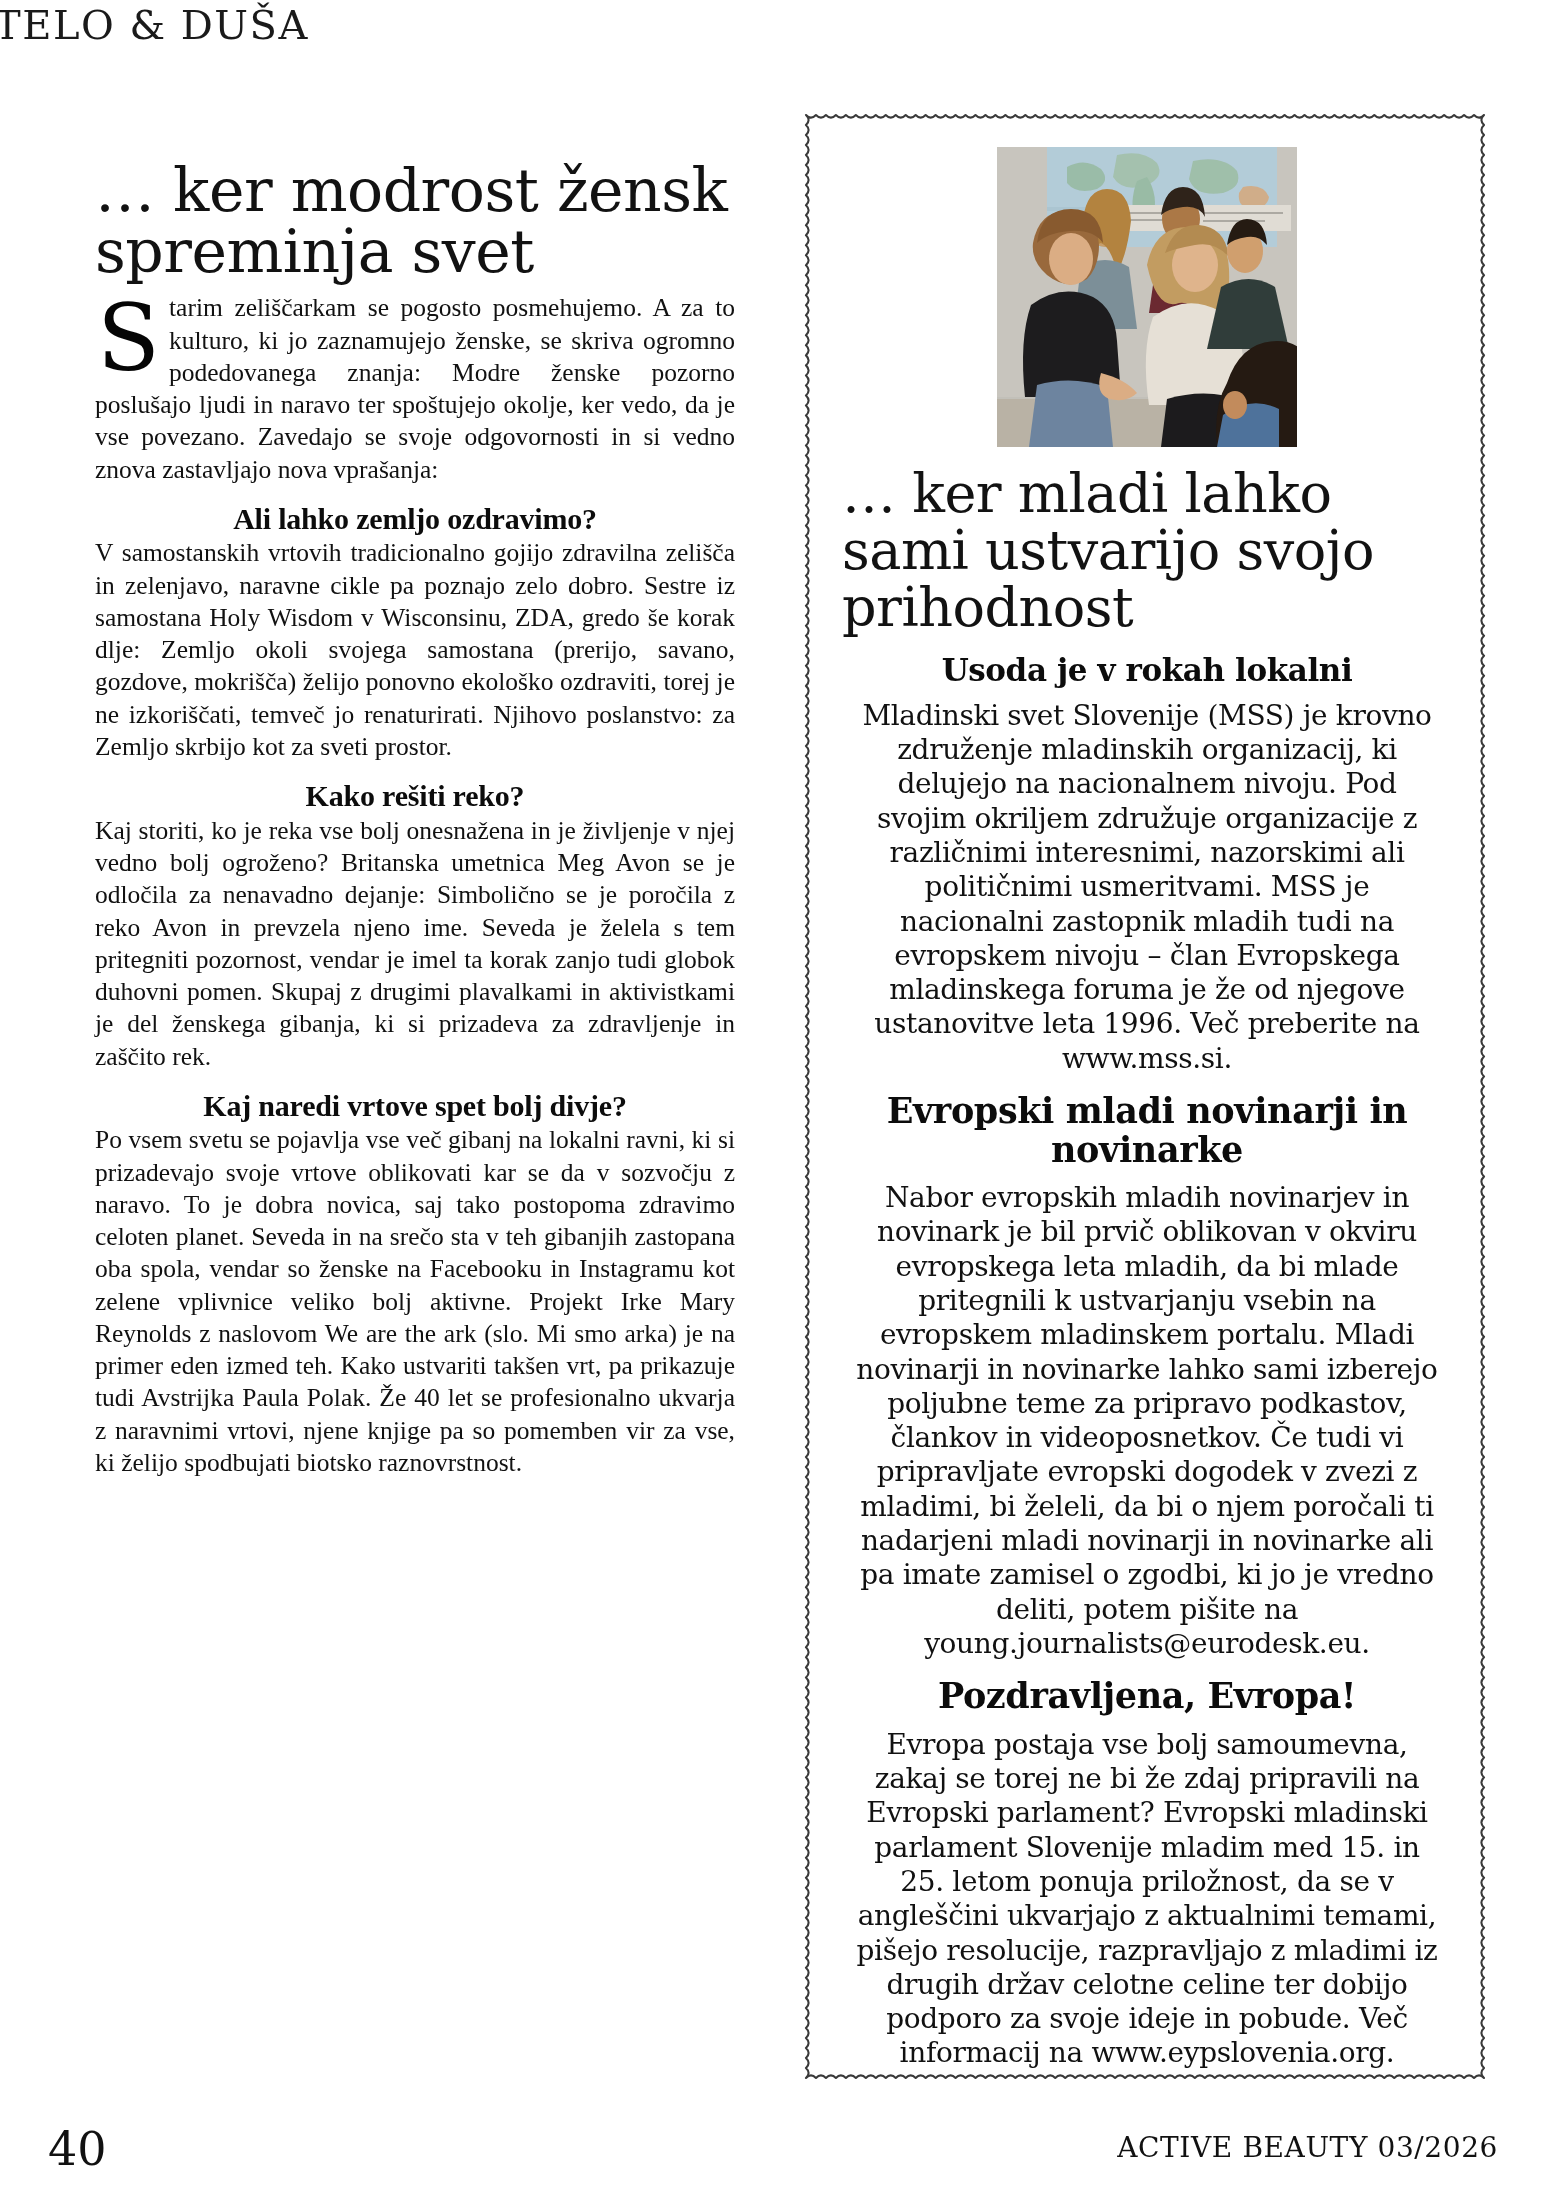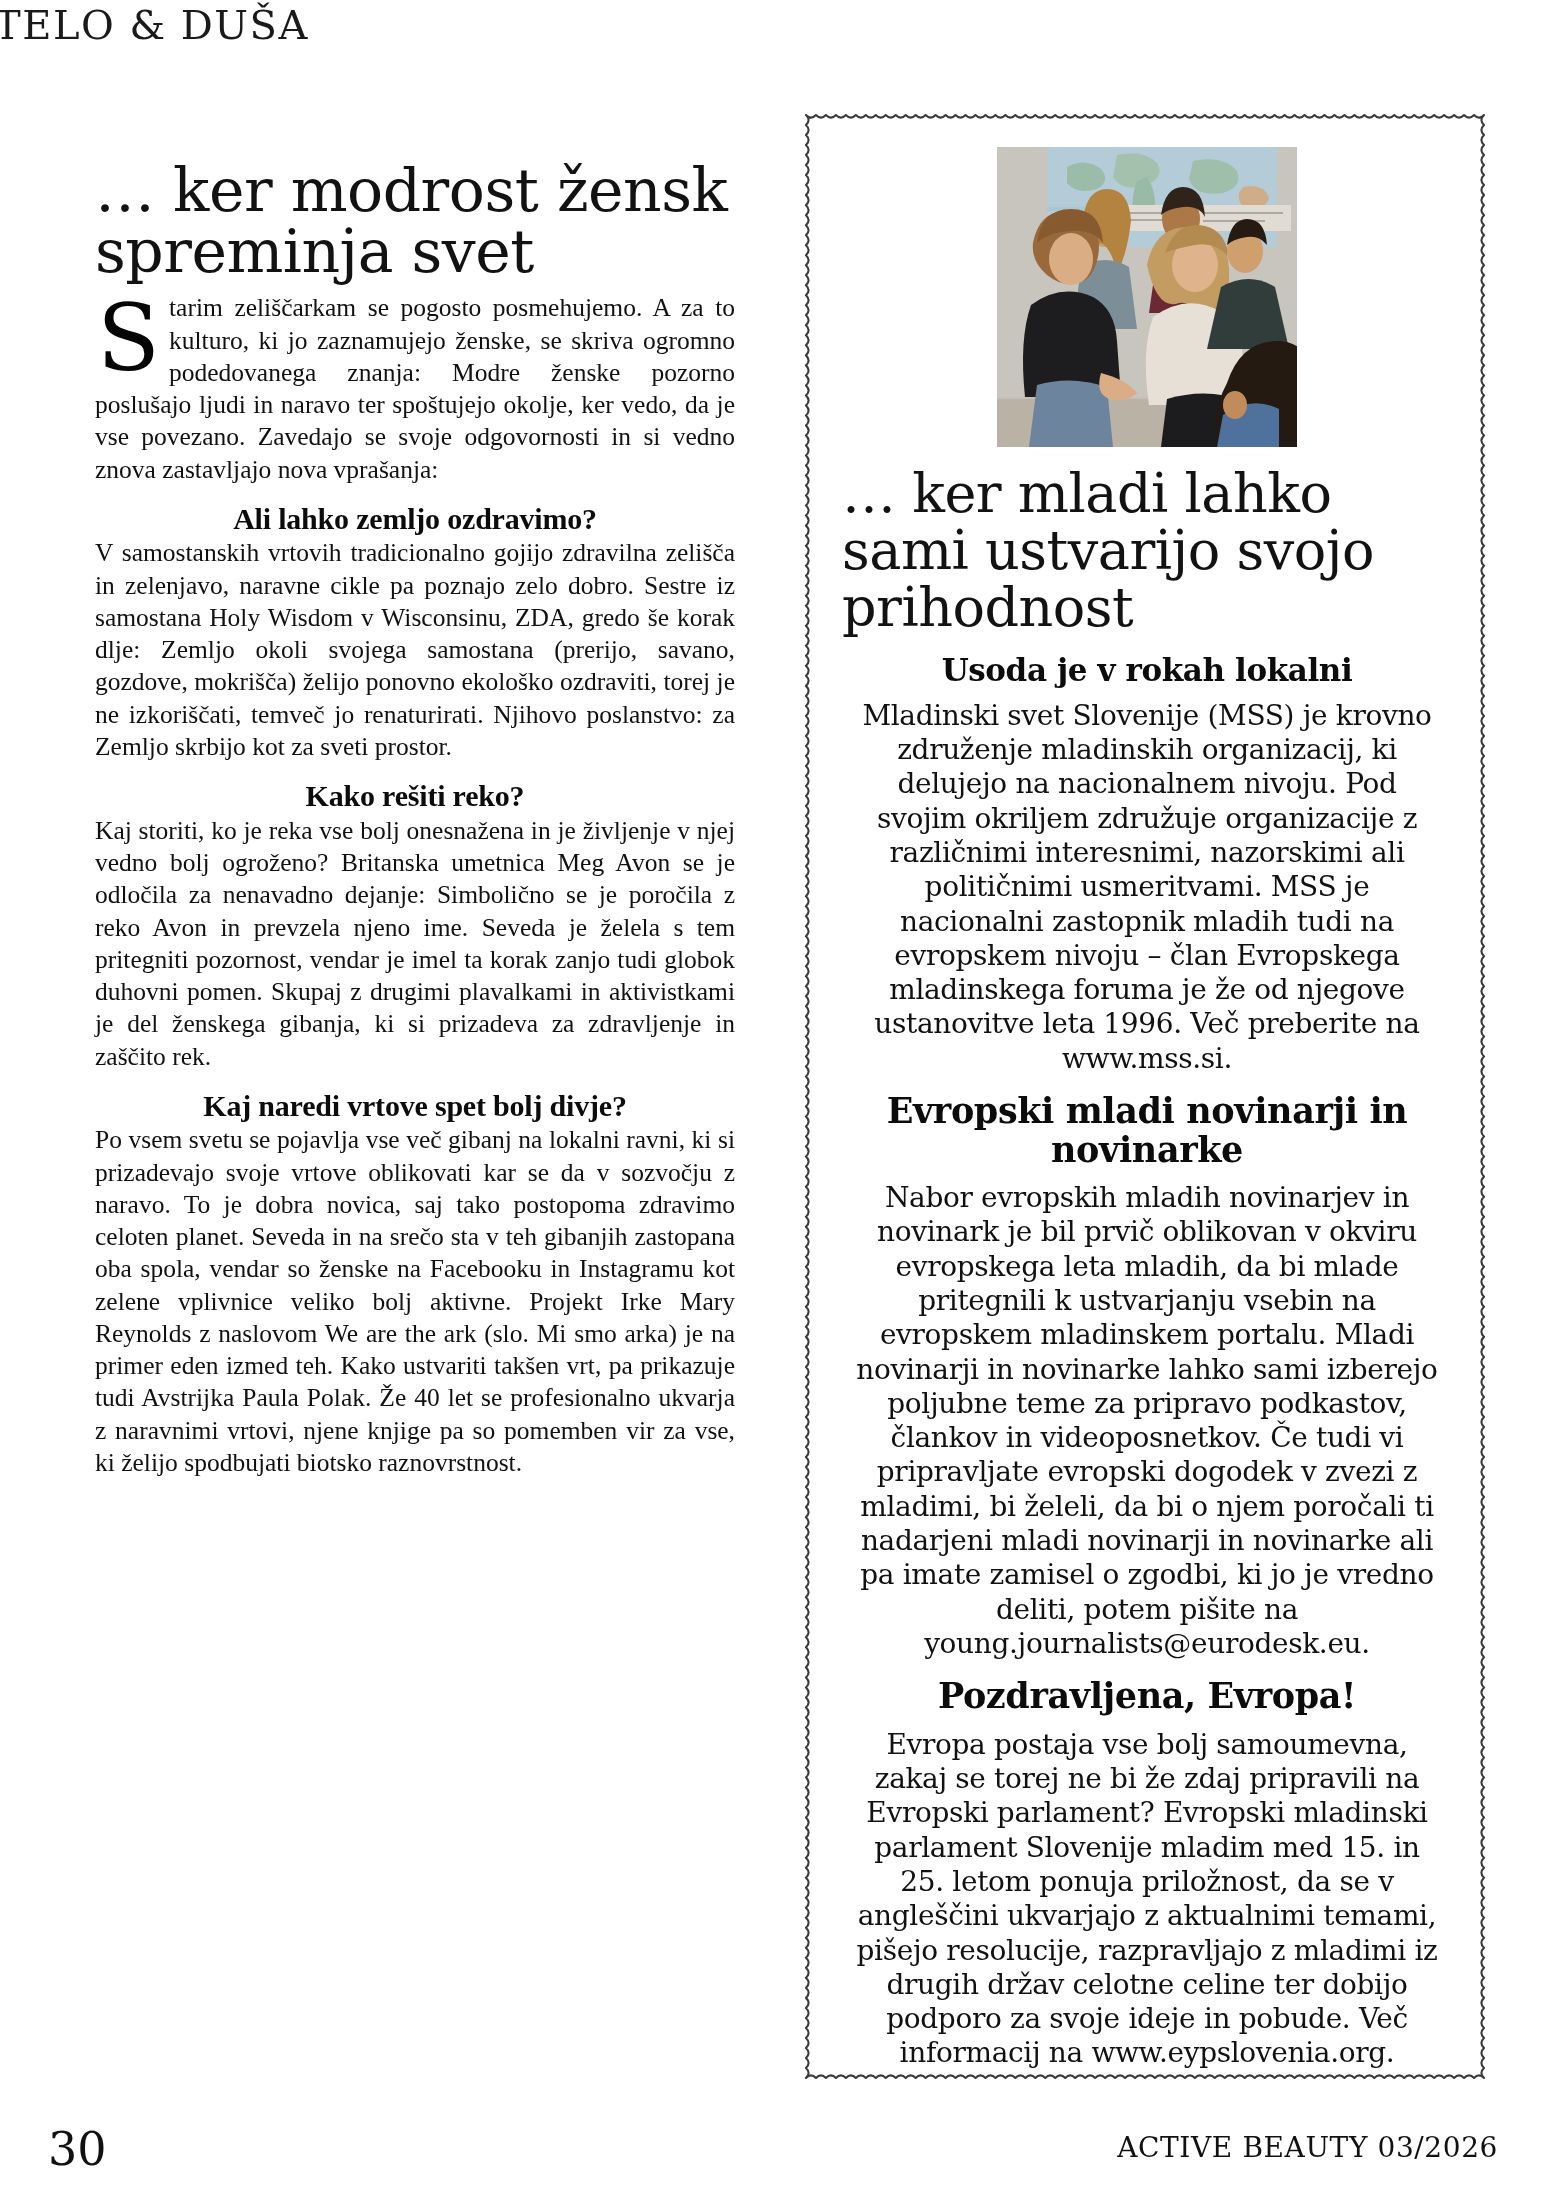--- a/index.html
+++ b/index.html
@@ -288,14 +288,14 @@
 
       <h2 class="sec-head-didone big">Evropski mladi novinarji in novinarke</h2>
       <p class="body-didone">Nabor evropskih mladih novinarjev in novinark je bil prvič oblikovan v okviru evropskega leta mladih, da bi mlade pritegnili k ustvarjanju vsebin na evropskem mladinskem portalu. Mladi novinarji in novinarke lahko sami izberejo poljubne teme za pripravo podkastov, člankov in videoposnetkov. Če tudi vi pripravljate evropski dogodek v zvezi z mladimi, bi želeli, da bi o njem poročali ti nadarjeni mladi novinarji in novinarke ali pa imate zamisel o zgodbi, ki jo je vredno deliti, potem pišite na young.journalists@eurodesk.eu.</p>
 
       <h2 class="sec-head-didone big">Pozdravljena, Evropa!</h2>
       <p class="body-didone">Evropa postaja vse bolj samoumevna, zakaj se torej ne bi že zdaj pripravili na Evropski parlament? Evropski mladinski parlament Slovenije mladim med 15. in 25. letom ponuja priložnost, da se v angleščini ukvarjajo z aktualnimi temami, pišejo resolucije, razpravljajo z mladimi iz drugih držav celotne celine ter dobijo podporo za svoje ideje in pobude. Več informacij na www.eypslovenia.org.</p>
     </div>
   </div>
 </div>
 
-<div class="footer-page">30</div>
+<div class="footer-page">40</div>
 <div class="footer-brand">ACTIVE BEAUTY 03/2026</div>
 
 </body></html>

